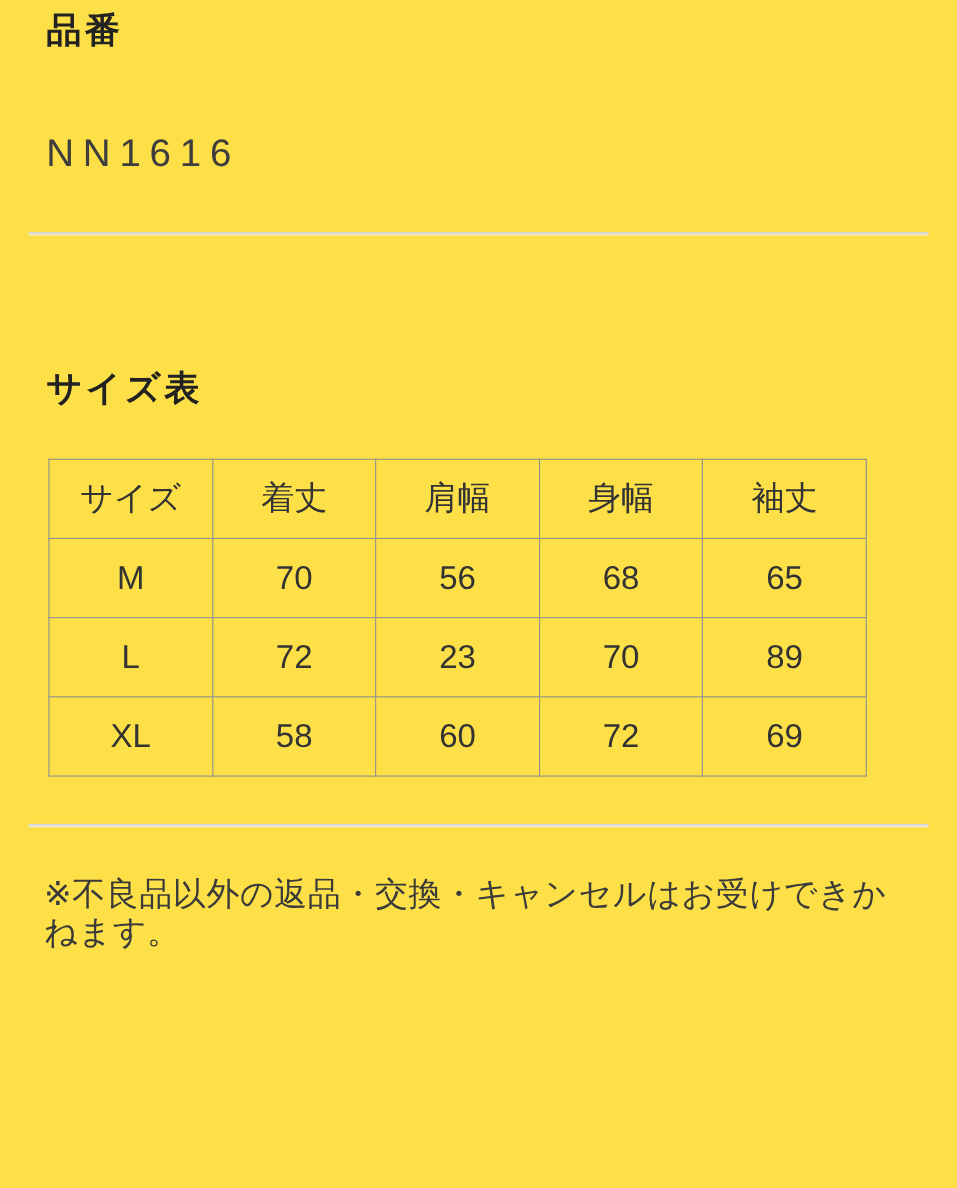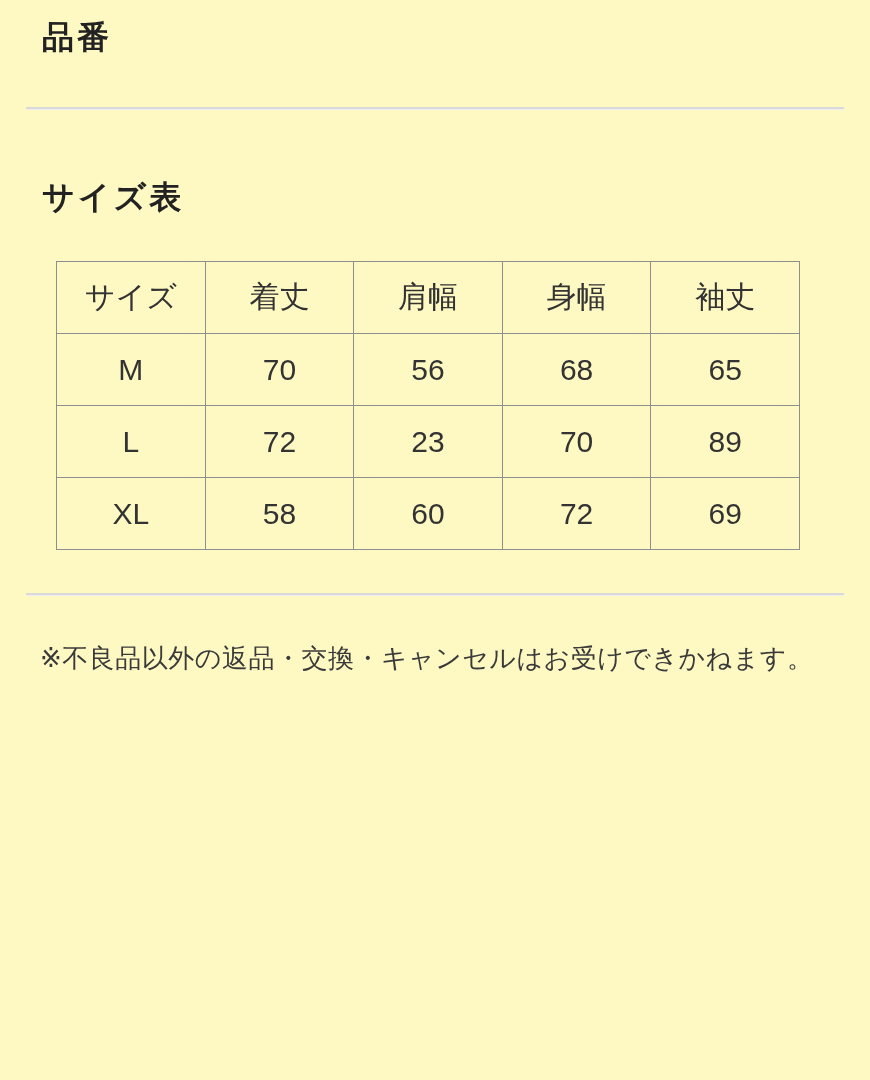--- a/index.html
+++ b/index.html
@@ -4,26 +4,26 @@
 <style>
   html, body {
     margin: 0;
     padding: 0;
     background: #ffffff;
   }
   .page {
     position: relative;
     width: 870px;
     height: 1080px;
-    background: #fef9c3;
+    background: #fde047;
     font-family: "Liberation Sans", "DejaVu Sans", sans-serif;
     color: #333333;
     overflow: hidden;
     box-sizing: border-box;
-    padding-top: 18px;
+    padding-top: 8px;
   }
   .section-heading {
     margin: 0 0 0 42px;
     font-size: 32px;
     line-height: 38px;
     font-weight: 700;
     color: #222222;
     letter-spacing: 3px;
   }
   .product-code {
@@ -38,56 +38,57 @@
     height: 0;
     border: none;
     border-top: 2px solid #d9d9d9;
     border-bottom: 1px solid #f0eeee;
     margin-left: 26px;
     margin-right: 26px;
   }
   .divider-1 { margin-top: 51px; }
   .divider-2 { margin-top: 43px; }
   .size-chart-heading {
-    margin-top: 68px;
+    margin-top: 120px;
   }
   table.size-chart {
-    margin: 45px 0 0 56px;
+    margin: 45px 0 0 44px;
     border-collapse: collapse;
     width: 744px;
     table-layout: fixed;
   }
   table.size-chart th,
   table.size-chart td {
     border: 1px solid #8f8f8f;
     width: 20%;
     height: 71px;
     text-align: center;
     vertical-align: middle;
     font-size: 30px;
     font-weight: 400;
     color: #333333;
     padding: 0;
   }
   .note {
     margin: 45px 42px 0 40px;
-    font-size: 26px;
+    font-size: 30px;
     line-height: 34px;
     font-weight: 400;
     color: #3a3a3a;
     letter-spacing: 0.5px;
   }
 </style>
 </head>
 <body>
 
 <div class="page">
 
   <h2 class="section-heading">品番</h2>
 
+  <div class="product-code">NN1616</div>
 
   <hr class="divider divider-1">
 
   <h2 class="section-heading size-chart-heading">サイズ表</h2>
 
   <table class="size-chart">
     <thead>
       <tr>
         <th>サイズ</th>
         <th>着丈</th>

